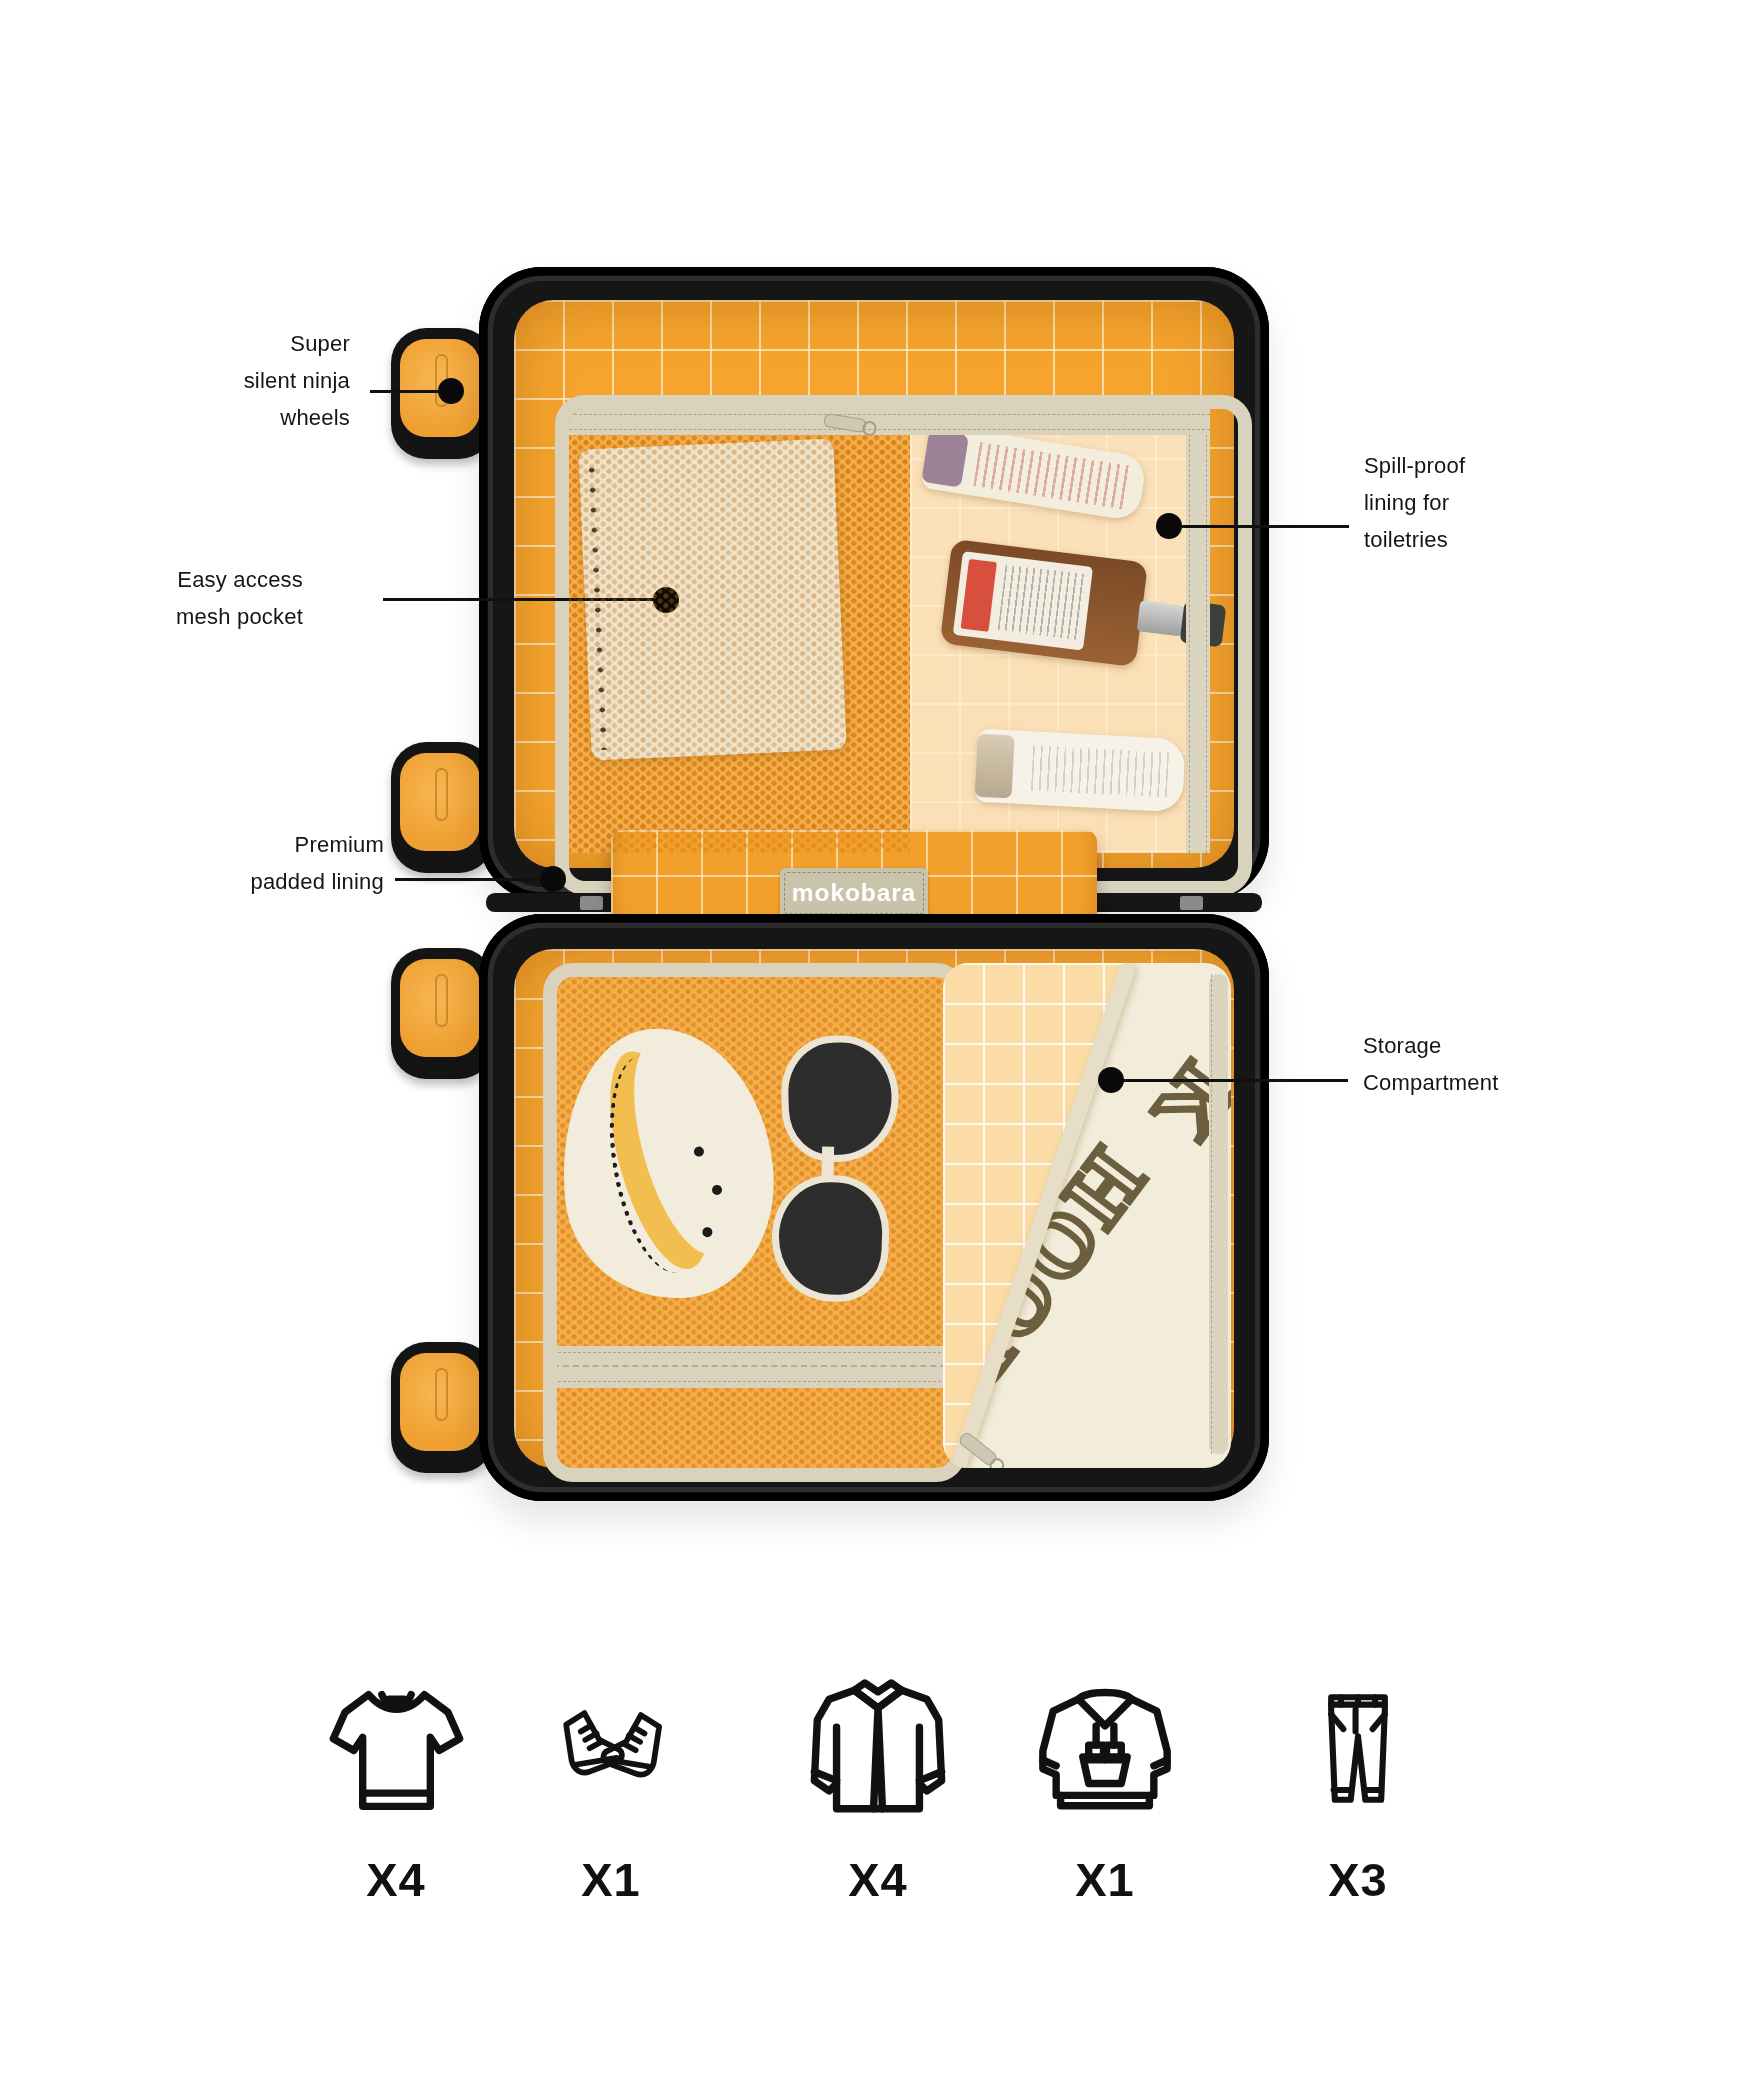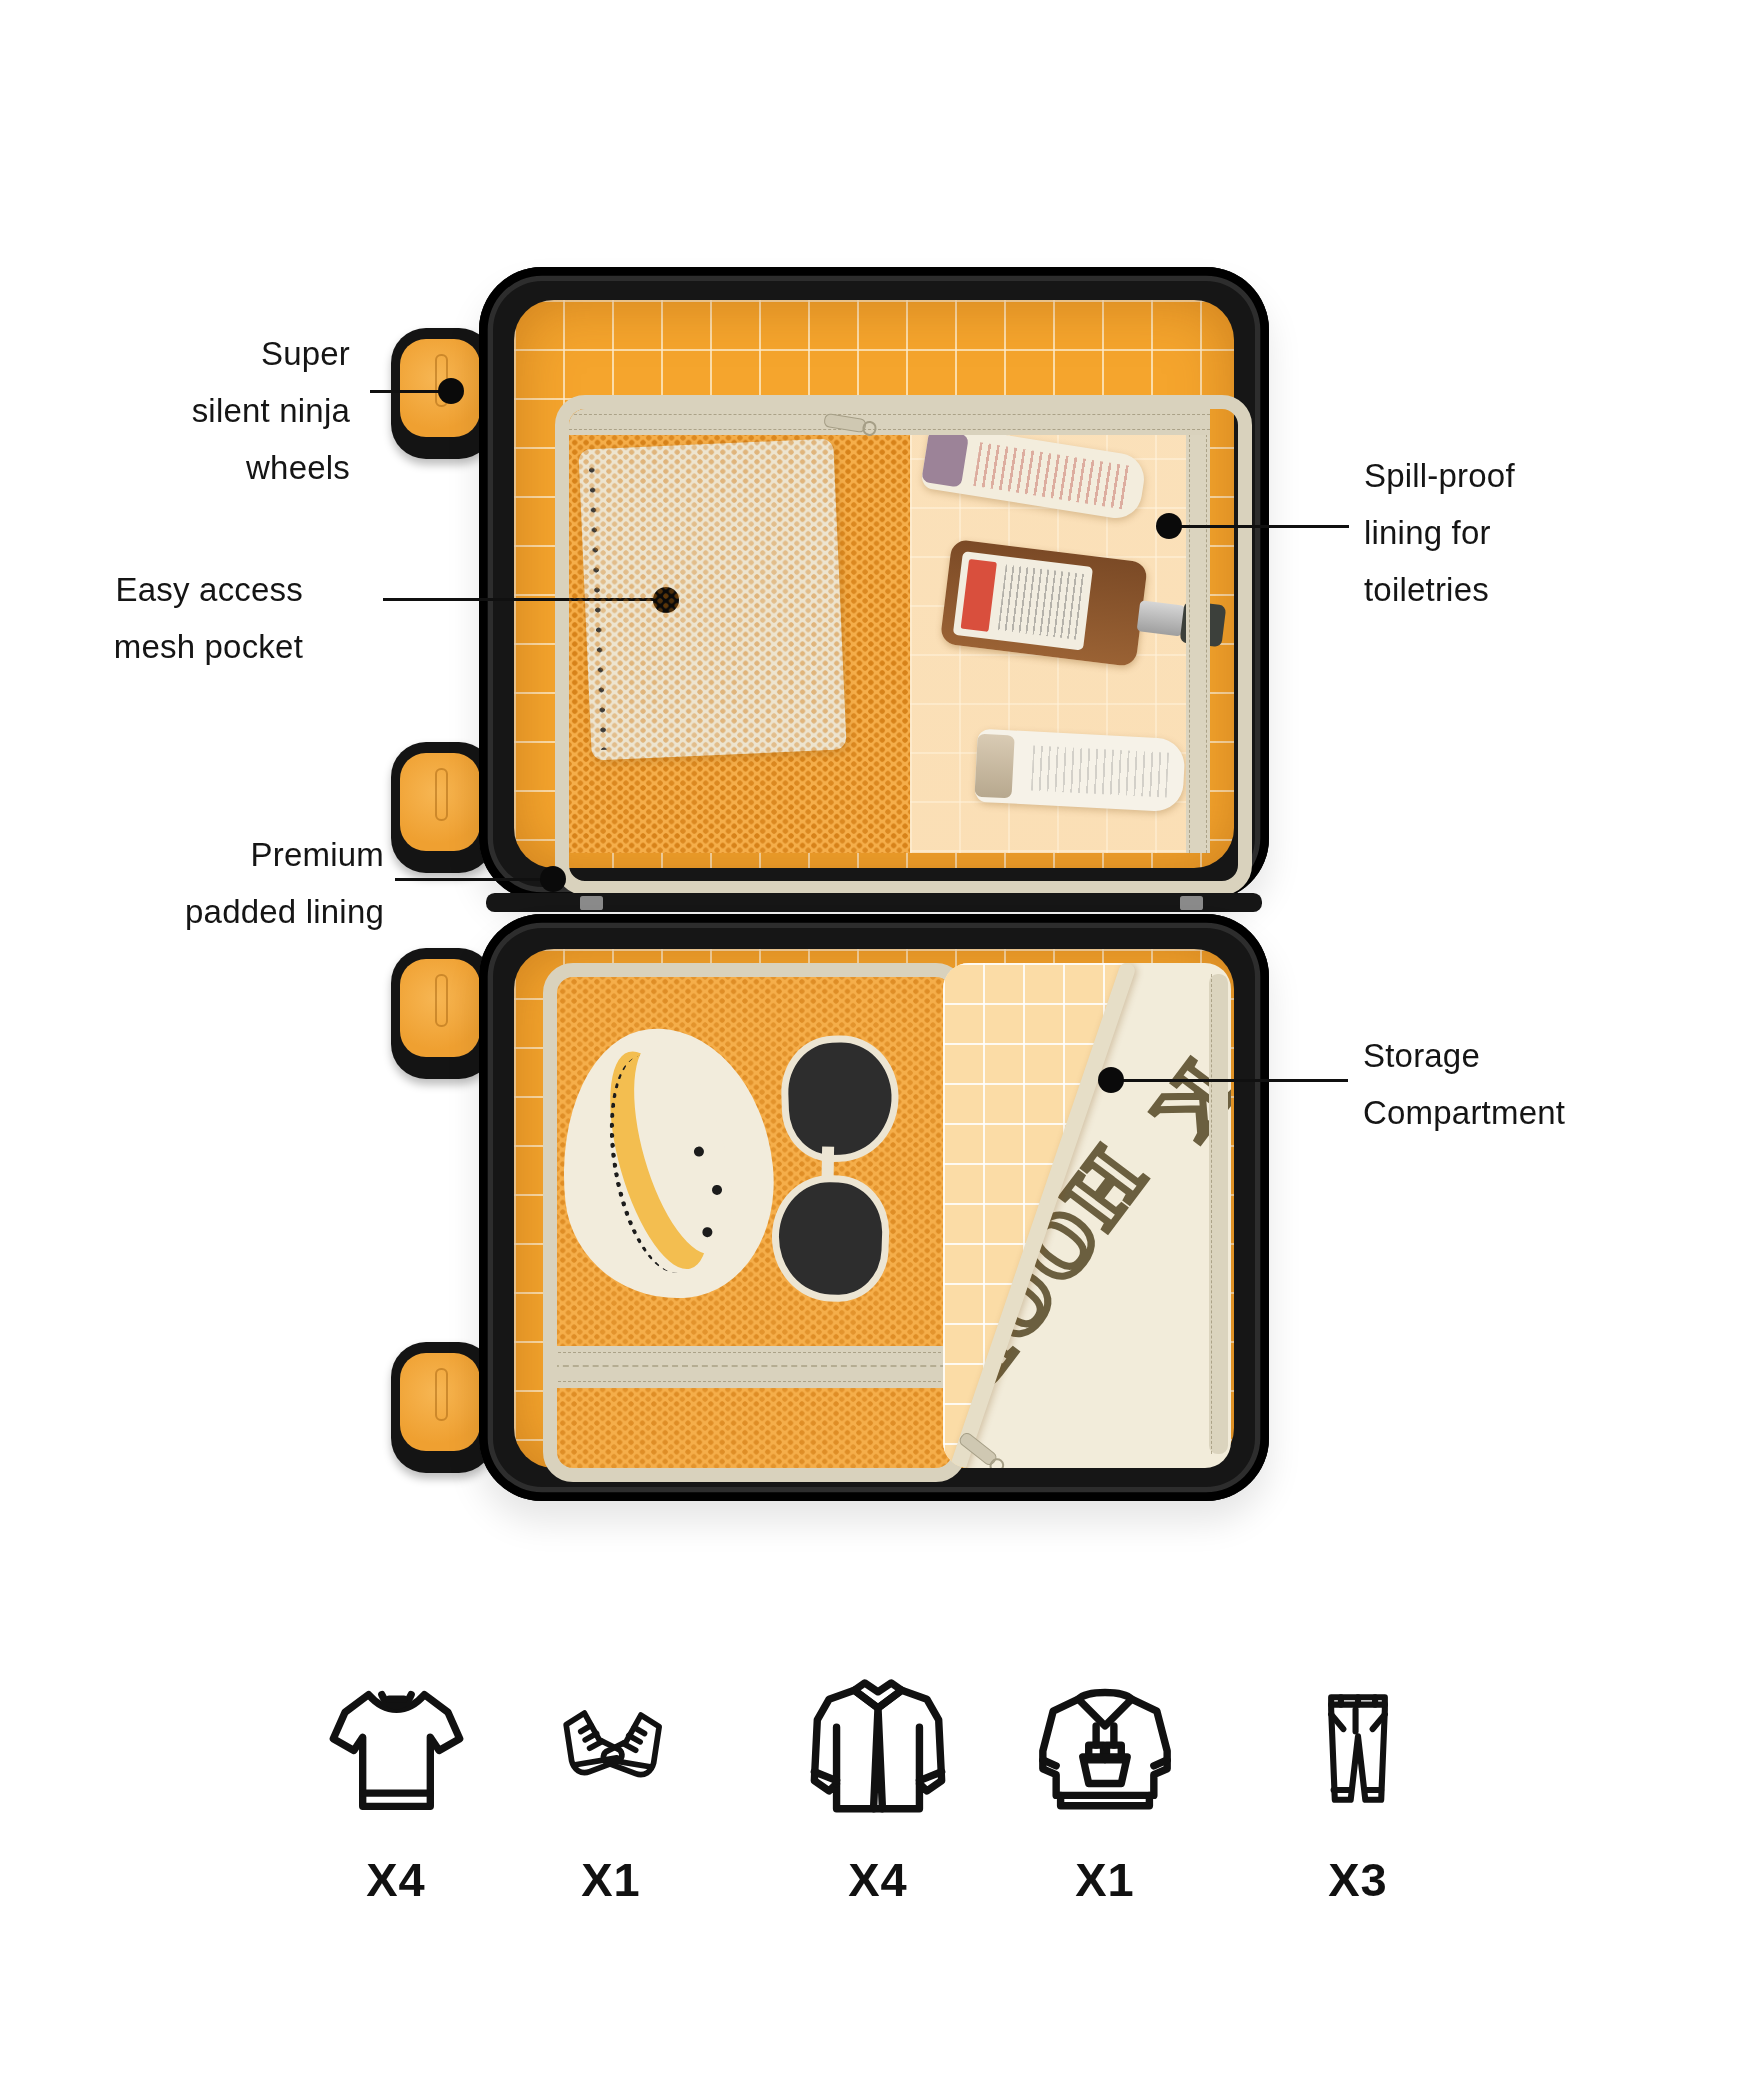--- a/index.html
+++ b/index.html
@@ -43,21 +43,21 @@
   .tape{background:#D9D2BD;}
   .stitch{position:absolute;left:0;right:0;height:0;border-top:1.7px dashed rgba(140,130,100,.6);}
   .panel{border:14px solid #D9D2BD;border-radius:30px;overflow:hidden;}
   .panel::before{content:'';position:absolute;inset:-10.5px;border:1.7px dashed rgba(145,135,105,.55);
                  border-radius:23px;pointer-events:none;z-index:9;}
   .zip-pull{width:40px;height:12.2px;background:#CFC8B2;border:1.7px solid #A59E86;border-radius:6.1px;}
   .zip-pull::after{content:'';position:absolute;right:-12.2px;top:0;width:10.5px;height:10.5px;
                    border:2.6px solid #A59E86;border-radius:50%;}
 
   
-  .co-label{position:absolute;font-size:33px;line-height:57px;font-weight:500;letter-spacing:0.2px;
+  .co-label{position:absolute;font-size:22px;line-height:37px;font-weight:500;letter-spacing:0.2px;
             color:#151515;white-space:pre-line;}
   .co-line{position:absolute;height:2.6px;background:#101010;}
   .co-dot{position:absolute;width:26px;height:26px;border-radius:50%;background:#0a0a0a;
           transform:translate(-50%,-50%);}
 
   
   .pack-heading{position:absolute;left:0;top:1588px;width:1747px;text-align:center;
                 font-size:40px;font-weight:800;letter-spacing:0.4px;color:#111;}
   .pack-item{position:absolute;top:1658px;width:192px;height:185px;display:flex;
              align-items:center;justify-content:center;}
@@ -157,20 +157,28 @@
       <div class="stitch" style="top:5.2px;"></div>
       <div class="stitch" style="bottom:5.2px;"></div>
       <div class="abs zip-pull" style="left:255px;top:7px;transform:rotate(9deg);"></div>
     </div>
   </div>
 
   <div class="abs" style="left:486px;top:893px;width:776px;height:19px;background:#161616;border-radius:8.7px;">
     <div class="abs" style="left:94px;top:2.6px;width:23px;height:14px;background:#8a8a8a;border-radius:2.6px;"></div>
     <div class="abs" style="right:59px;top:2.6px;width:23px;height:14px;background:#8a8a8a;border-radius:2.6px;"></div>
   </div>
+  <div class="abs grid-bg-deep" style="left:611px;top:830px;width:486px;height:121px;border-radius:12.2px;
+       box-shadow:0 10.5px 15.7px rgba(0,0,0,.28), inset 0 -12.2px 19px rgba(150,75,0,.35);">
+    <div class="abs" style="left:calc(50% - 74px);top:calc(50% - 23px);width:148px;height:51px;background:#C9C3AC;
+         border-radius:5.2px;display:flex;align-items:center;justify-content:center;box-shadow:0 1.7px 3.5px rgba(0,0,0,.25);">
+      <div class="abs" style="inset:4.4px;border:1.7px dashed rgba(95,90,60,.55);border-radius:3.5px;"></div>
+      <span style="font-size:24.5px;font-weight:700;color:#fff;letter-spacing:0.9px;">mokobara</span>
+    </div>
+  </div>
 
   <div class="abs shell" style="left:479px;top:914px;width:790px;height:587px;">
     <div class="abs inner grid-bg" style="left:35px;top:35px;width:720px;height:519px;"></div>
   </div>
 
   <div class="abs panel mesh-bg" style="left:543px;top:963px;width:395px;height:491px;">
 
     <div class="abs" style="left:5.2px;top:51px;width:210px;height:271px;transform:rotate(-6deg);
          background:#F2ECDC;border-radius:48% 52% 46% 54% / 60% 55% 45% 40%;">
       <div class="abs" style="left:58px;top:19px;width:80px;height:225px;background:#F3BE50;border-radius:50%;transform:rotate(-10deg);">

